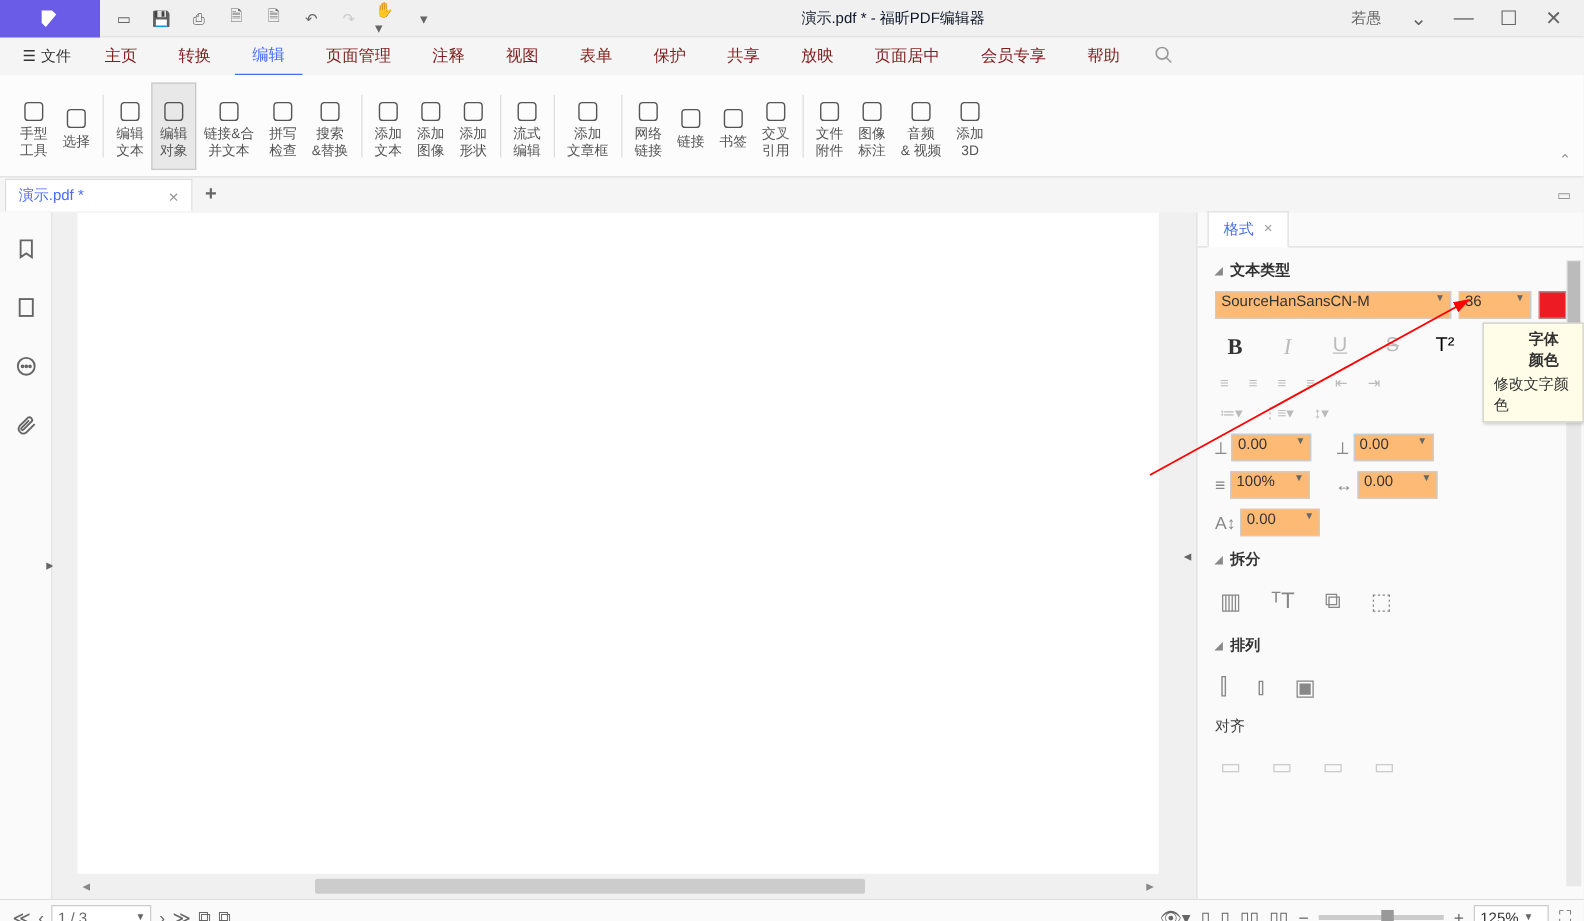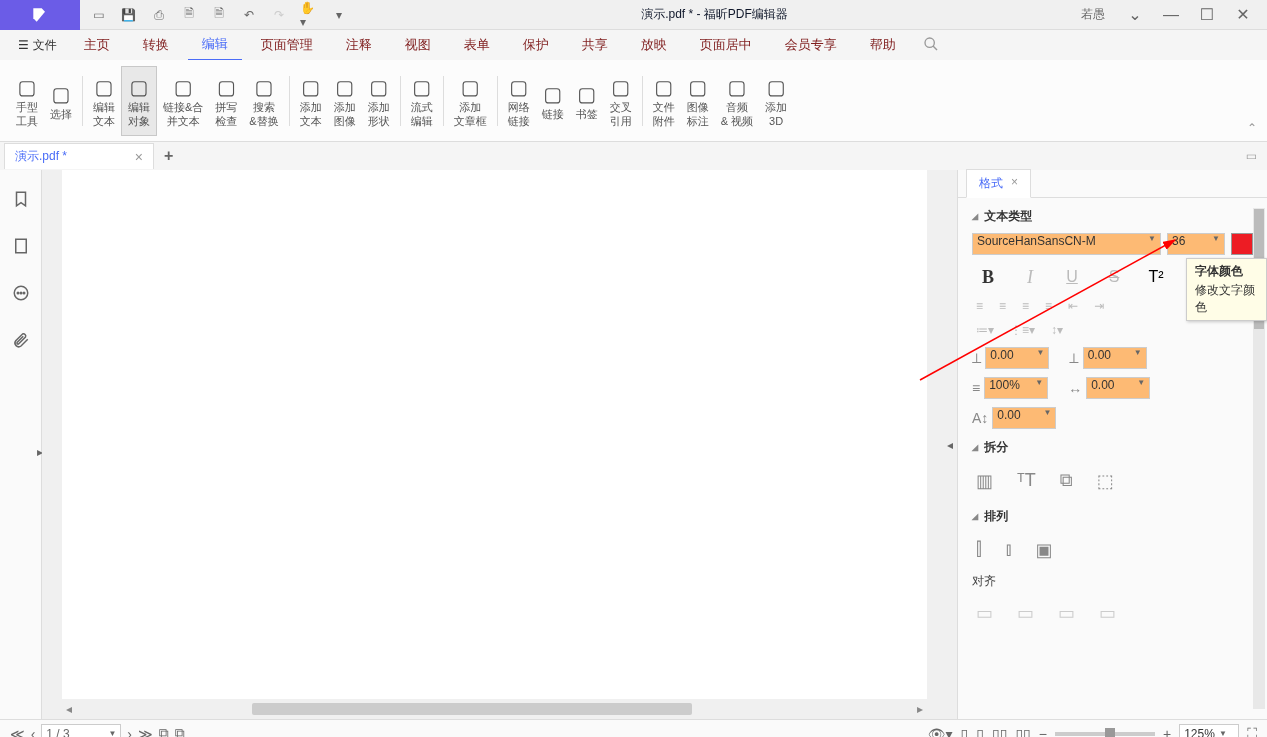--- a/index.html
+++ b/index.html
@@ -73,21 +73,21 @@
 .spacing-row { display: flex; gap: 20px; margin-bottom: 8px; align-items: center; }
 .spacing-unit { display: flex; gap: 4px; align-items: center; }
 .sp-icon { color: #888; font-size: 14px; }
 .sp-combo { width: 64px; }
 .split-row, .arrange-row, .align-icons { display: flex; gap: 24px; padding: 6px 4px; color: #888; font-size: 18px; }
 .rp-scroll { position: absolute; right: 2px; top: 10px; bottom: 10px; width: 12px; background: #e8e8e8; }
 .rp-thumb { width: 10px; height: 120px; background: #bbb; margin: 1px; }
 
 
 .tooltip { position: absolute; left: 1186px; top: 258px; background: #fffde7; border: 1px solid #ccc; box-shadow: 1px 1px 3px rgba(0,0,0,0.2); padding: 4px 8px; font-size: 12px; z-index: 100; }
-.tooltip-title { font-weight: bold; margin-bottom: 2px; }
+.tooltip-title { font-weight: bold; margin-bottom: 2px; margin-left: 28px; }
 
 
 .arrow-svg { position: absolute; left: 915px; top: 230px; pointer-events: none; z-index: 50; }
 
 
 .statusbar { height: 28px; background: #fafafa; border-top: 1px solid #ddd; display: flex; align-items: center; padding: 0 10px; gap: 8px; }
 .page-nav { display: flex; align-items: center; gap: 6px; color: #666; }
 .page-input { border: 1px solid #ccc; width: 80px; height: 20px; padding: 0 4px; display: flex; align-items: center; background: #fff; }
 .page-arrow { cursor: pointer; font-size: 8px; color: #666; margin-left: auto; }
 .sb-icon { color: #666; cursor: pointer; font-size: 14px; }

